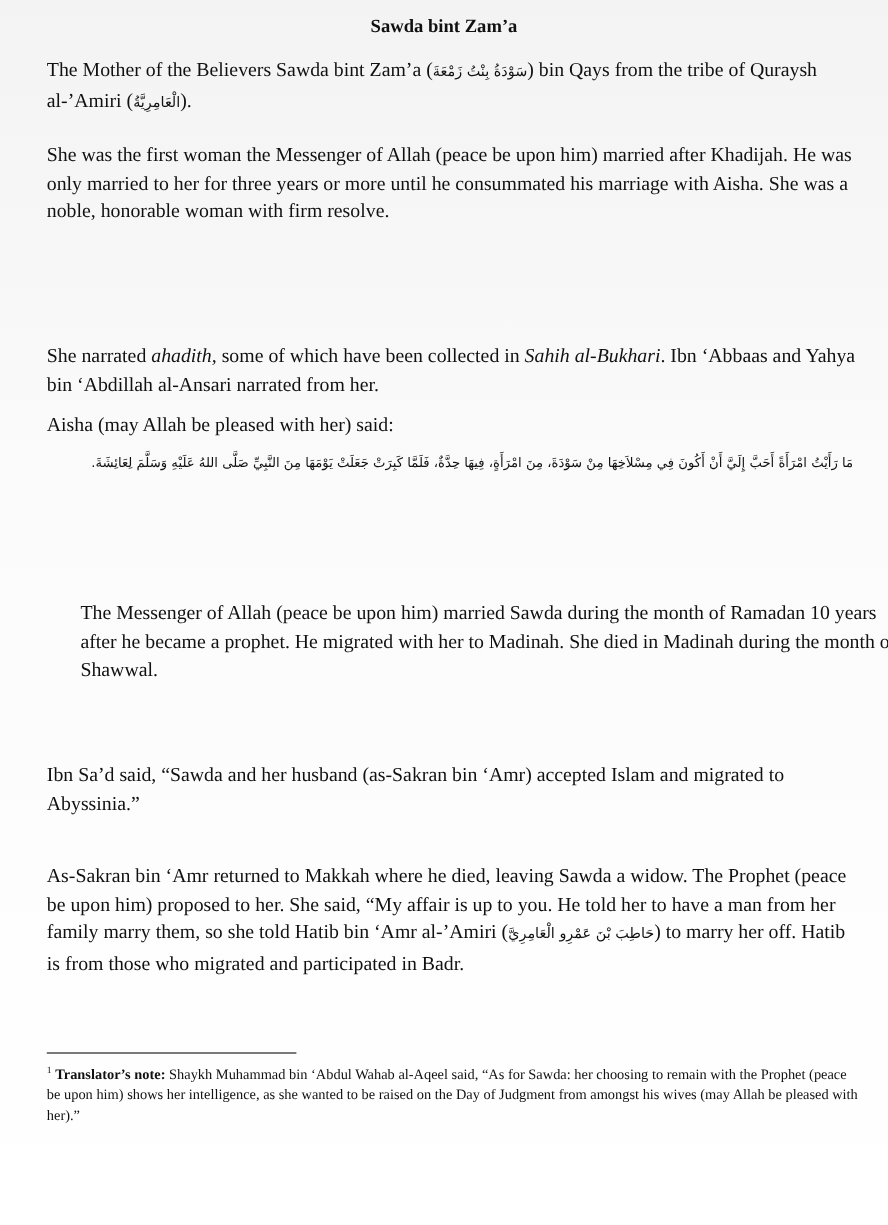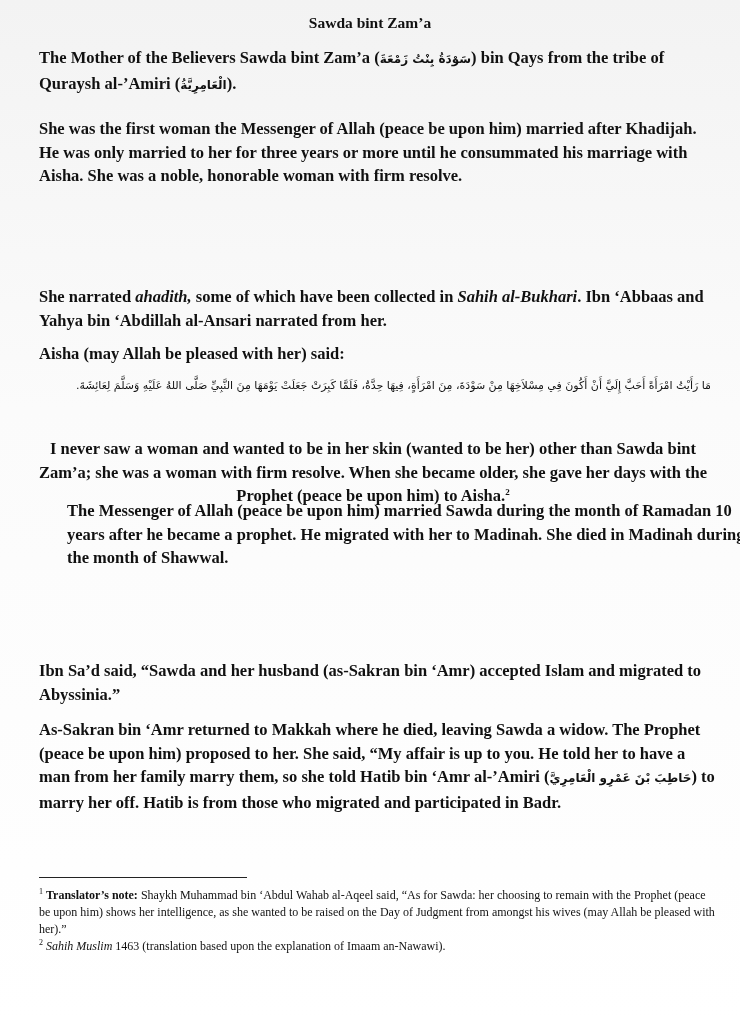--- a/index.html
+++ b/index.html
@@ -7,21 +7,21 @@
     width: 740px; height: 1021px; overflow: hidden;
     background: linear-gradient(180deg, #f3f3f3 0%, #fbfbfb 40%, #ffffff 100%);
     font-family: "Liberation Serif", "DejaVu Serif", serif;
     color: #111;
   }
   .page { position: relative; width: 604px; height: 1021px; }
   .title {
     position: absolute; top: 14px; left: 0; width: 740px;
     text-align: center; font-weight: bold; font-size: 15.5px;
   }
-  .p { position: absolute; left: 39px; width: 680px; font-size: 16.5px; line-height: 23.5px; margin: 0; font-weight: bold; }
+  .p { position: absolute; left: 39px; width: 680px; font-size: 16.5px; line-height: 23.5px; margin: 0; }
   .arabic-inline { font-family: "DejaVu Sans", sans-serif; font-size: 12px; }
   .arabic-block {
     position: absolute; left: 39px; width: 672px; direction: rtl; text-align: right;
     font-family: "DejaVu Sans", sans-serif; font-size: 11px; line-height: 21px;
   }
   .quote {
     position: absolute; left: 30px; width: 686px; text-align: center;
     font-weight: bold; font-size: 16.5px; line-height: 23.5px;
   }
   sup { font-size: 9px; line-height: 0; }
@@ -43,28 +43,26 @@
 
   <p class="p" style="top:117px;">She was the first woman the Messenger of Allah (peace be upon him) married after Khadijah. He was only married to her for three years or more until he consummated his marriage with Aisha. She was a noble, honorable woman with firm resolve.</p>
 
 
   <p class="p" style="top:342px;">Aisha (may Allah be pleased with her) said:</p>
 
   <p class="p" style="top:285px;"><span>She narrated </span><i>ahadith,</i><span> some of which have been collected in </span><i>Sahih al-Bukhari</i><span>. Ibn ‘Abbaas and Yahya bin ‘Abdillah al-Ansari narrated from her.</span></p>
 
   <div class="arabic-block" style="top:375px;">مَا رَأَيْتُ امْرَأَةً أَحَبَّ إِلَيَّ أَنْ أَكُونَ فِي مِسْلاَخِهَا مِنْ سَوْدَةَ، مِنَ امْرَأَةٍ، فِيهَا حِدَّةٌ، فَلَمَّا كَبِرَتْ جَعَلَتْ يَوْمَهَا مِنَ النَّبِيِّ صَلَّى اللهُ عَلَيْهِ وَسَلَّمَ لِعَائِشَةَ.</div>
 
-  <div class="quote" style="top:437px;"><span>I never saw a woman and wanted to be in her skin (wanted to be her) other than Sawda bint Zam’a; she was a woman with firm resolve. When she became older, she gave her days with the Prophet (peace be upon him) to Aisha.</span><sup>2</sup></div>
 
   <p class="p" style="top:499px;margin-left:28px;">The Messenger of Allah (peace be upon him) married Sawda during the month of Ramadan 10 years after he became a prophet. He migrated with her to Madinah. She died in Madinah during the month of Shawwal.</p>
 
 
-  <p class="p" style="top:659px;">Ibn Sa’d said, “Sawda and her husband (as-Sakran bin ‘Amr) accepted Islam and migrated to Abyssinia.”</p>
+  <p class="p" style="top:634px;">Ibn Sa’d said, “Sawda and her husband (as-Sakran bin ‘Amr) accepted Islam and migrated to Abyssinia.”</p>
 
   <p class="p" style="top:718px;"><span>As-Sakran bin ‘Amr returned to Makkah where he died, leaving Sawda a widow. The Prophet (peace be upon him) proposed to her. She said, “My affair is up to you. He told her to have a man from her family marry them, so she told Hatib bin ‘Amr al-’Amiri (</span><span class="arabic-inline">حَاطِبَ بْنَ عَمْرِو الْعَامِرِيَّ</span><span>) to marry her off. Hatib is from those who migrated and participated in Badr.</span></p>
 
   <div class="fn-rule"></div>
 
   <div class="fn" style="top:887px;"><sup>1</sup> <b>Translator’s note:</b><span> Shaykh Muhammad bin ‘Abdul Wahab al-Aqeel said, “As for Sawda: her choosing to remain with the Prophet (peace be upon him) shows her intelligence, as she wanted to be raised on the Day of Judgment from amongst his wives (may Allah be pleased with her).”</span></div>
 
-  <div class="fn" style="top:938px;"><sup>2</sup> <i>Sahih Muslim</i><span> 1463 (translation based upon the explanation of Imaam an-Nawawi).</span></div>
 
 </div>
 
 </body></html>

